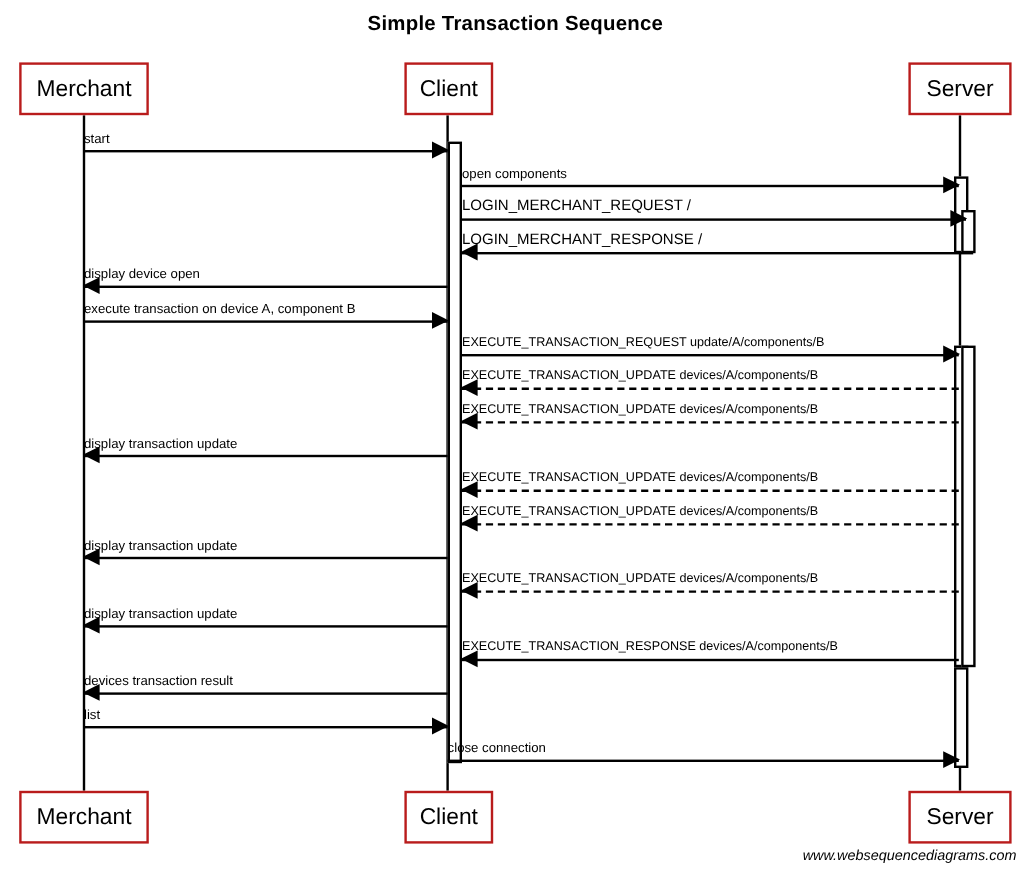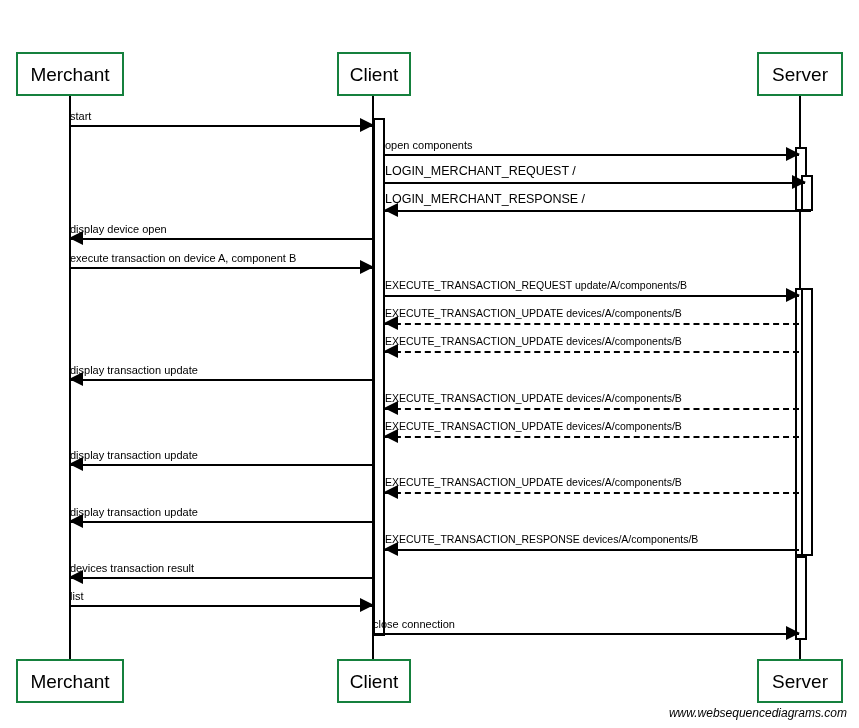--- a/index.html
+++ b/index.html
@@ -33,21 +33,21 @@
     position: absolute;
     right: 12px;
     bottom: 8px;
     font-size: 12px;
     text-align: right;
     font-style: italic;
   }
   
   .actor-box {
     position: absolute;
-    border: 2px solid #15803d;
+    border: 2px solid #b91c1c;
     background: #ffffff;
     box-sizing: border-box;
     display: flex;
     align-items: center;
     justify-content: center;
     font-size: 19px;
     line-height: 1;
     z-index: 6;
   }
   
@@ -115,20 +115,21 @@
     border-bottom: 7px solid transparent;
     border-right: 14px solid #000000;
     left: -1px;
   }
 </style>
 </head>
 <body>
 
 <div id="canvas">
 
+  <div class="title">Simple Transaction Sequence</div>
 
   <div class="lifeline" style="left:69px; top:96px; height:563px;"></div>
   <div class="lifeline" style="left:372px; top:96px; height:563px;"></div>
   <div class="lifeline" style="left:799px; top:96px; height:563px;"></div>
 
   <div class="activation" style="left:373px; top:118px; width:12px; height:518px;"></div>
 
   <div class="activation" style="left:795px; top:147px; width:12px; height:64px;"></div>
   <div class="activation" style="left:801px; top:175px; width:12px; height:36px;"></div>
 

